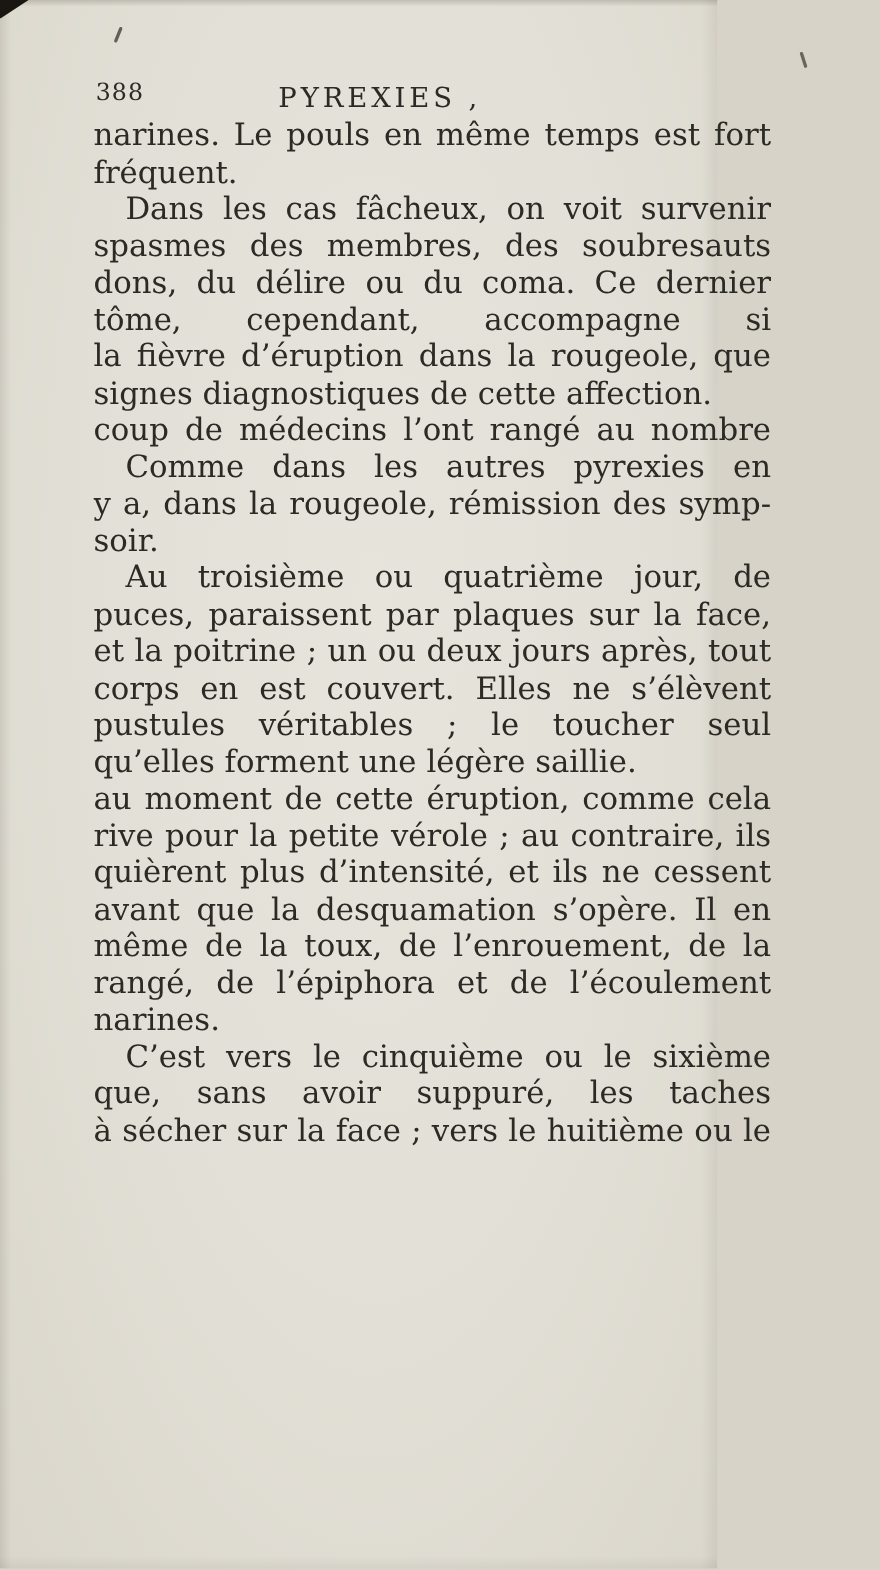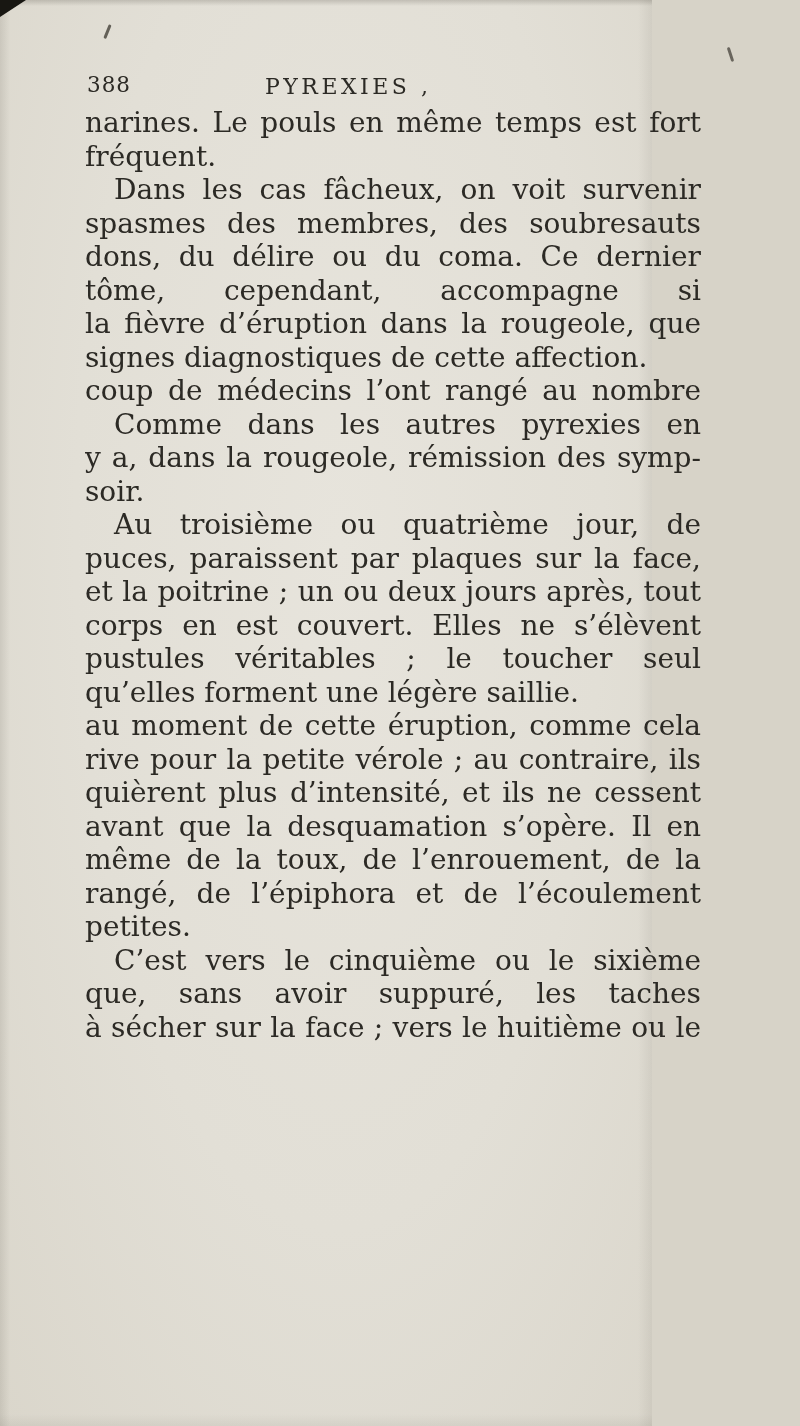--- a/index.html
+++ b/index.html
@@ -46,22 +46,22 @@
     position:absolute;left:85px;top:70px;width:616px;
   }
   .running-head-row{
     position:relative;height:34px;
   }
   .page-number{
     position:absolute;left:2px;top:2px;
     font-size:21.5px;letter-spacing:1px;
   }
   .running-head{
-    position:absolute;left:180px;top:4px;
-    font-size:22px;letter-spacing:3.5px;
+    position:absolute;left:168px;top:4px;
+    font-size:25px;letter-spacing:3.5px;
   }
   .text-body{
     margin-top:2px;
   }
   .line{
     height:var(--lh);
     line-height:var(--lh);
     font-size:28px;
     overflow:hidden;
     text-align:justify;
@@ -105,19 +105,19 @@
         <div class="line">et la poitrine ; un ou deux jours après, tout le</div>
         <div class="line">corps en est couvert. Elles ne s’élèvent point en</div>
         <div class="line">pustules véritables ; le toucher seul indique</div>
         <div class="line last">qu’elles forment une légère saillie.</div>
         <div class="line">au moment de cette éruption, comme cela ar-</div>
         <div class="line">rive pour la petite vérole ; au contraire, ils ac-</div>
         <div class="line">quièrent plus d’intensité, et ils ne cessent point</div>
         <div class="line">avant que la desquamation s’opère. Il en est de</div>
         <div class="line">même de la toux, de l’enrouement, de la dys-</div>
         <div class="line">rangé, de l’épiphora et de l’écoulement par les</div>
-        <div class="line last">petites.</div>
+        <div class="line last">narines.</div>
         <div class="line indent">C’est vers le cinquième ou le sixième jour,</div>
         <div class="line">que, sans avoir suppuré, les taches commencent</div>
         <div class="line">à sécher sur la face ; vers le huitième ou le neu-</div>
       </div>
   </div>
 </div>
 
 </body></html>

